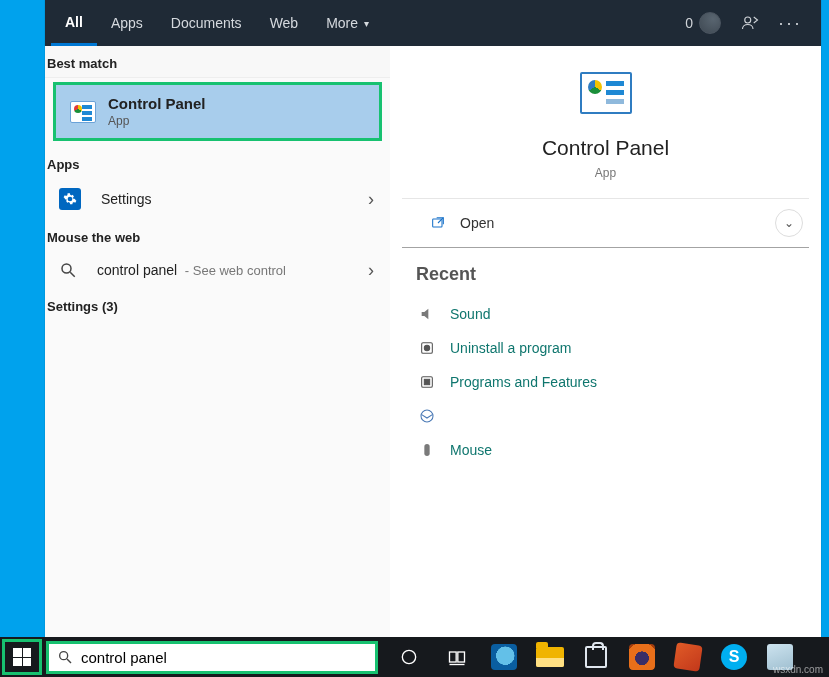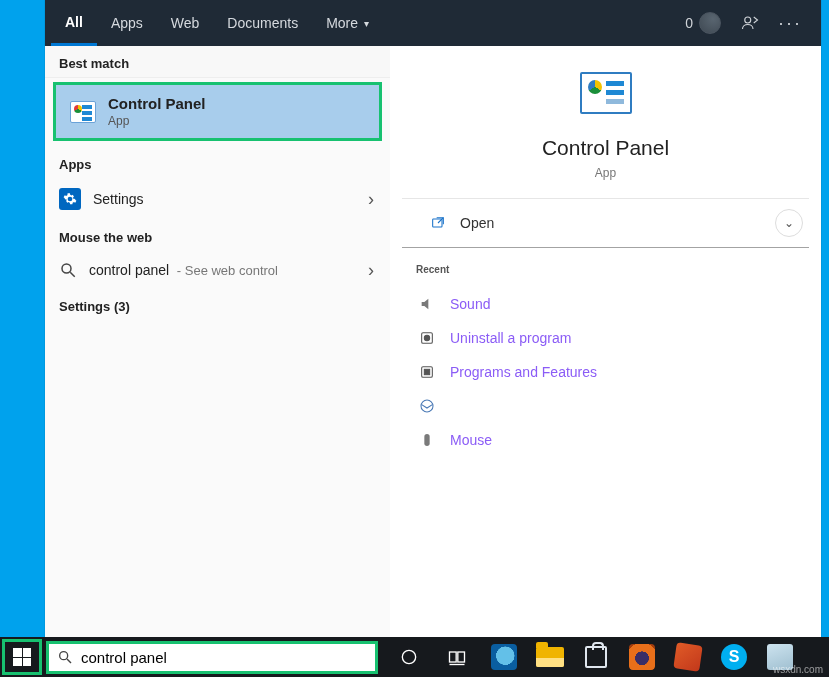--- a/index.html
+++ b/index.html
@@ -42,41 +42,41 @@
     width:22px; height:22px; border-radius:50%;
     background: radial-gradient(circle at 65% 30%, #596570, #3e4852);
     border:1px solid #4b5560;
   }
   .ellipsis { font-size:18px; letter-spacing:2px; }
 
   .sp-body { flex:1; display:flex; overflow:hidden; }
   .left-col { width: 345px; background:#fafafa; display:flex; flex-direction:column; font-size:14px; color:#222; }
   .right-col { flex:1; background:#fff; padding: 16px 0 0 0; display:flex; flex-direction:column; }
 
-  .section-label { padding: 10px 14px 6px 14px; font-weight:600; font-size:13px; }
+  .section-label { padding: 10px 14px 6px 2px; font-weight:600; font-size:13px; }
   .section-label.top { background:#f8f8f8; border-bottom:1px solid #eee; }
   .match-row {
     display:flex; align-items:center; gap:12px;
     padding: 10px 14px;
     background:#a8cdec;
     border:3px solid #17c170;
     margin: 4px 8px 6px 8px;
     cursor:pointer;
   }
   .cp-icon-sm {
     width:26px; height:22px; background:#fff; border:1px solid #6aa2d8;
     position:relative; border-radius:2px;
   }
   .cp-icon-sm::before { content:""; position:absolute; left:3px; top:3px; width:8px; height:8px; border-radius:50%; background: conic-gradient(#f2c200 0 120deg,#1b8f3a 120deg 240deg,#e03a3a 240deg 360deg); }
   .cp-icon-sm::after  { content:""; position:absolute; right:3px; top:3px; width:10px; height:4px; background:#1e88d4; box-shadow:0 6px 0 #1e88d4, 0 12px 0 #1e88d4; }
   .match-text .title { font-weight:600; font-size:15px; }
   .match-text .sub { font-size:12px; color:#555; margin-top:2px; }
 
   .list-row {
-    display:flex; align-items:center; gap:12px;
+    display:flex; align-items:center; gap:20px;
     padding: 10px 14px; cursor:pointer;
     position:relative;
   }
   .chev-r { position:absolute; right:16px; color:#555; font-size:18px; }
   .gear-ico {
     width:22px; height:22px; background:#0067c0; border-radius:3px;
     display:flex; align-items:center; justify-content:center; color:#fff;
   }
   .gear-ico svg { width:14px; height:14px; fill:#fff; }
   .mag-ico { width:18px; height:18px; }
@@ -94,22 +94,22 @@
   .cp-icon-lg::before { content:""; position:absolute; left:6px; top:6px; width:14px; height:14px; border-radius:50%; background: conic-gradient(#f2c200 0 120deg,#1b8f3a 120deg 240deg,#2f7cc1 240deg 360deg); }
   .cp-icon-lg::after  { content:""; position:absolute; right:6px; top:7px; width:18px; height:5px; background:#1e88d4; box-shadow:0 9px 0 #1e88d4, 0 18px 0 #8fb9dc; }
   .preview-title { font-size:21px; font-weight:400; margin-top:22px; color:#222; }
   .preview-sub   { font-size:12px; color:#777; margin-top:6px; }
 
   .preview-open { display:flex; align-items:center; gap:14px; padding:16px 28px; font-size:14px; color:#333; position:relative; border-bottom:1px solid #a3a3a3; margin:0 12px; cursor:pointer; }
   .open-ico { width:16px; height:16px; }
   .expand-btn { position:absolute; right:6px; top:50%; transform:translateY(-50%); width:28px; height:28px; border:1px solid #ddd; border-radius:50%; display:flex; align-items:center; justify-content:center; color:#555; background:#fff; cursor:pointer; font-size:12px;}
 
   .recent-block { margin:0 12px; padding:16px 14px 0 14px; }
-  .recent-label { font-size:10px; color:#555; font-weight:600; margin-bottom:12px; }
-  .recent-item { display:flex; align-items:center; gap:14px; padding:8px 2px; font-size:14px; color:#8b5cf6; cursor:pointer; }
+  .recent-label { font-size:18px; color:#555; font-weight:600; margin-bottom:12px; }
+  .recent-item { display:flex; align-items:center; gap:14px; padding:8px 2px; font-size:14px; color:#0f766e; cursor:pointer; }
   .ri-ico { width:18px; height:18px; display:flex; align-items:center; justify-content:center; color:#555; }
   .ri-ico svg { width:16px; height:16px; }
 
   
   .taskbar {
     position:absolute; left:0; bottom:0; width:829px; height:40px;
     background:#16191d;
     display:flex; align-items:center;
   }
   .start-btn {
@@ -154,24 +154,24 @@
   <div class="search-panel">
 
     <div class="sp-header">
       <div class="tab active">
           <span>All</span>
         </div>
       <div class="tab">
           <span>Apps</span>
         </div>
       <div class="tab">
+          <span>Documents</span>
+        </div>
+      <div class="tab">
           <span>Web</span>
-        </div>
-      <div class="tab">
-          <span>Documents</span>
         </div>
       <div class="tab">
         <span>More</span>
           <span class="chevd">▾</span>
       </div>
       <div class="header-spacer"></div>
       <div class="header-right">
         <div class="points">
           <span>0</span>
           <span class="medal"></span>

